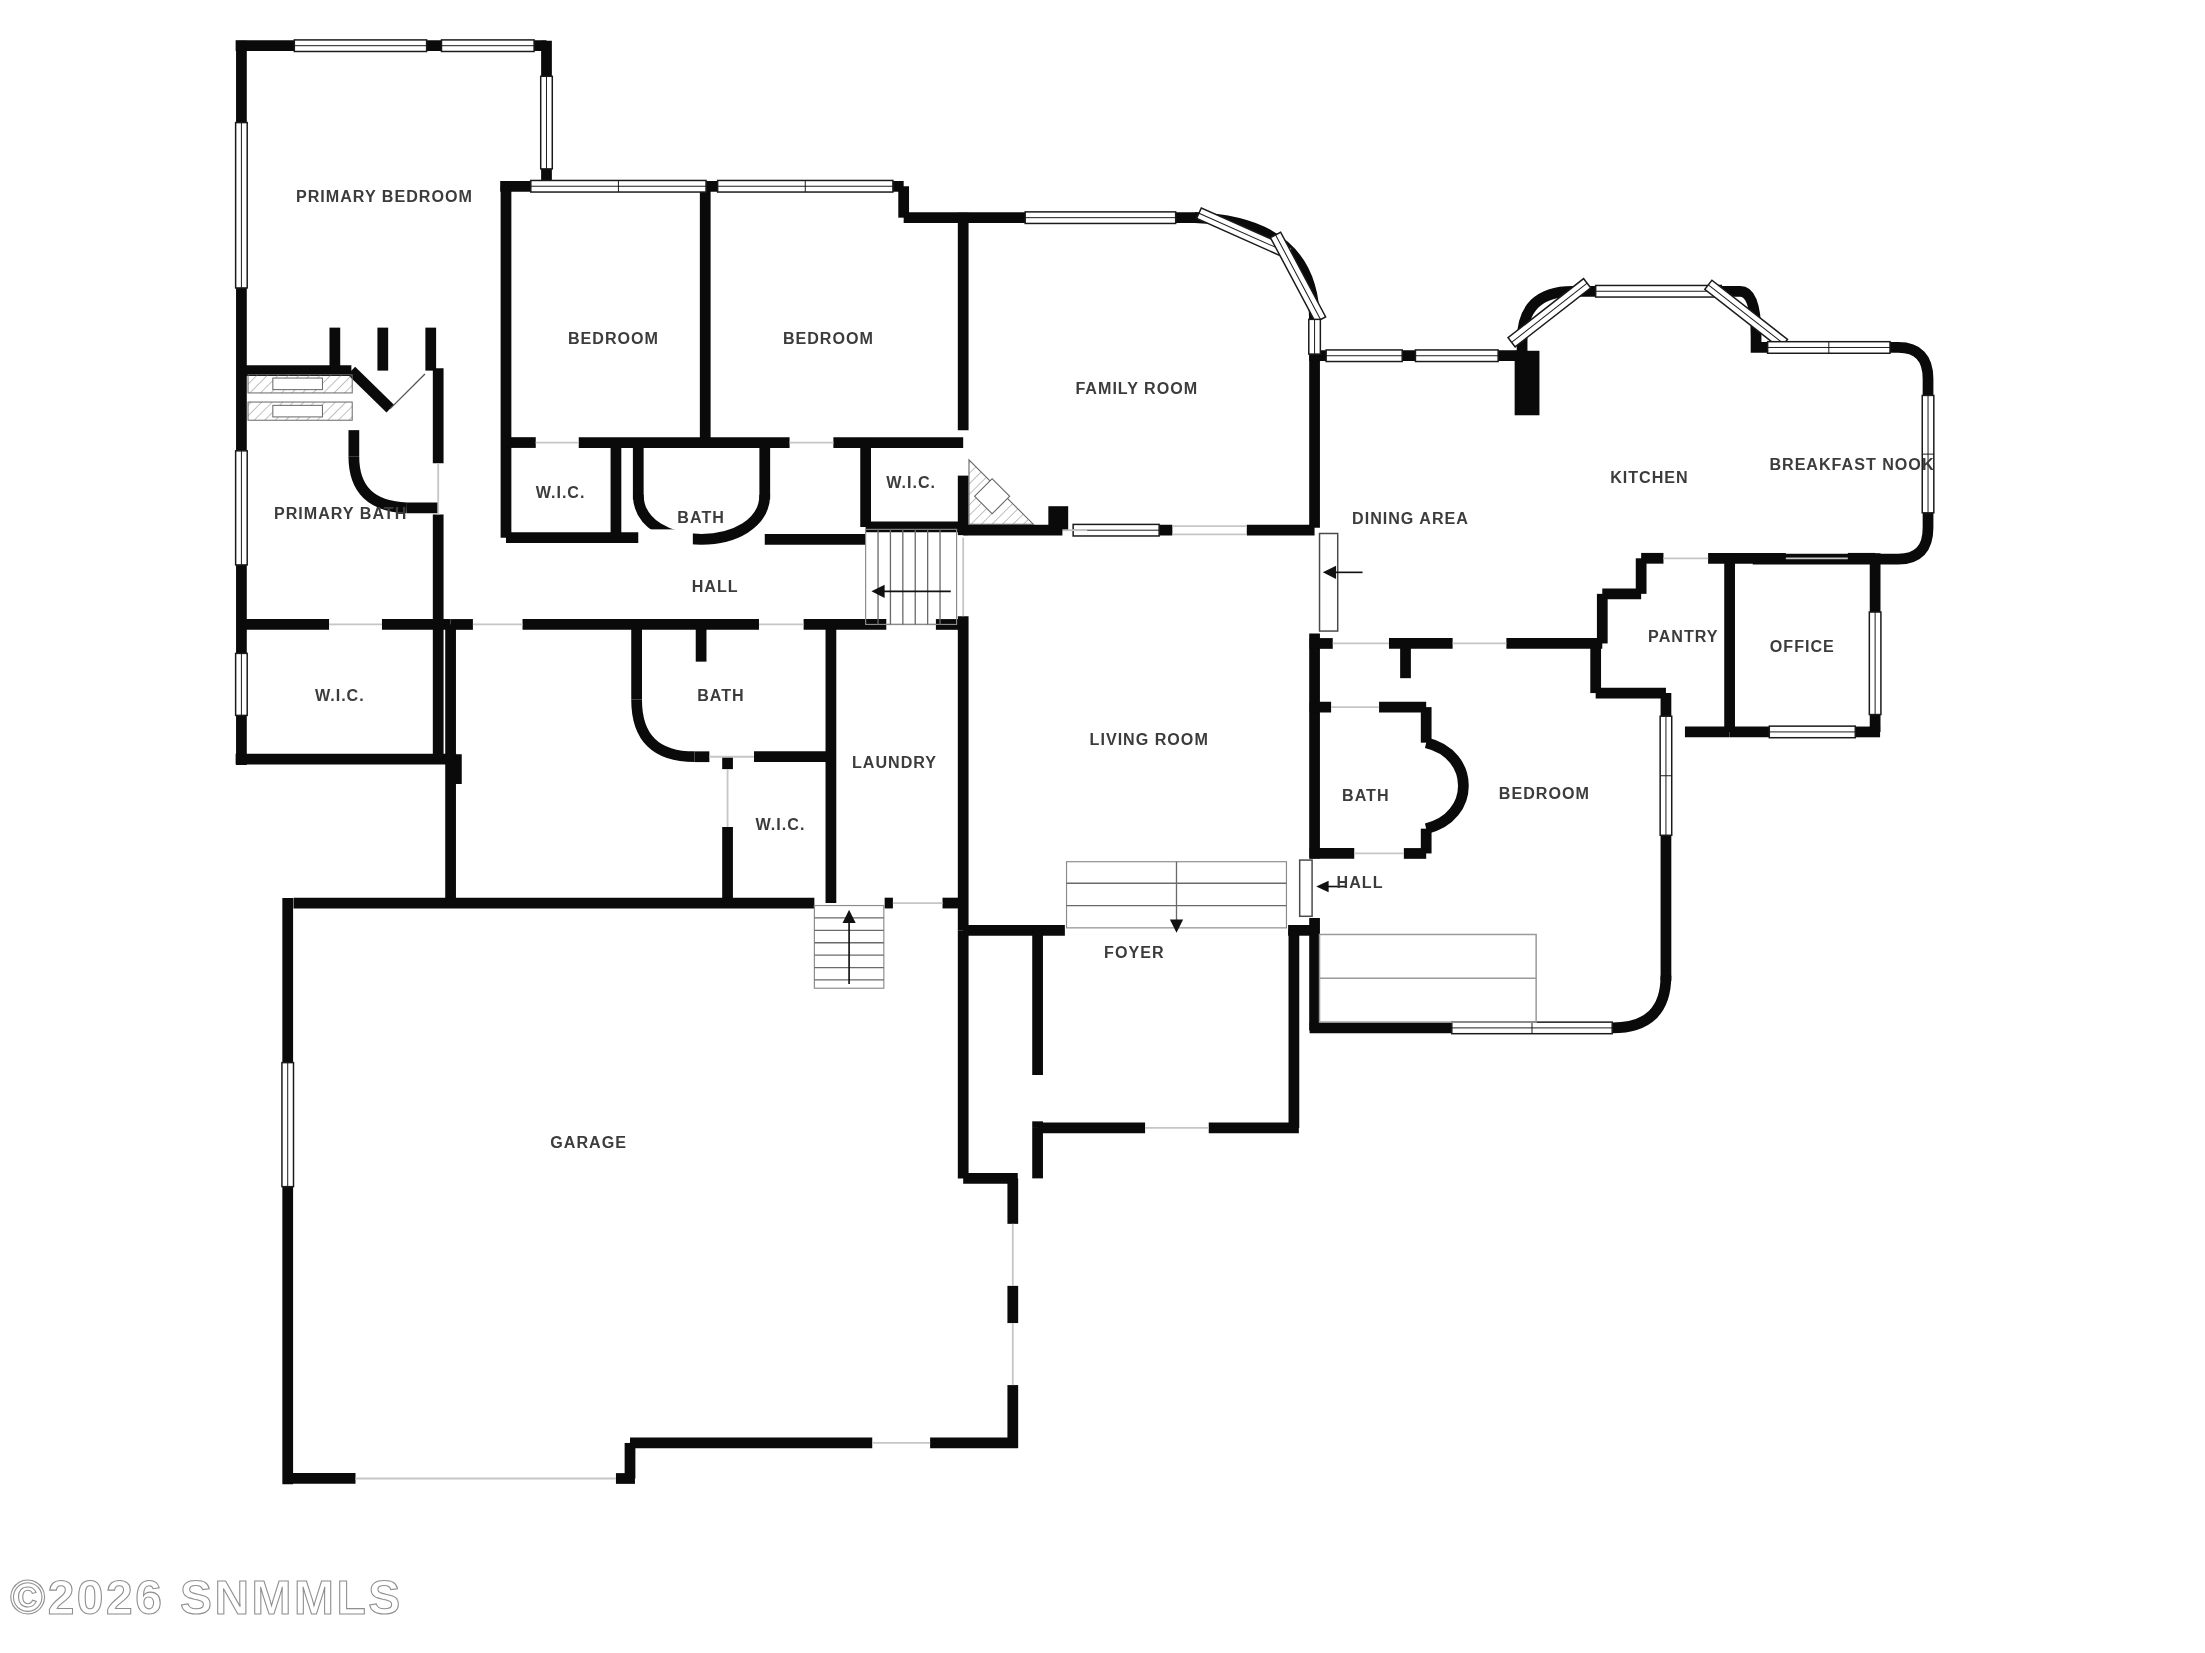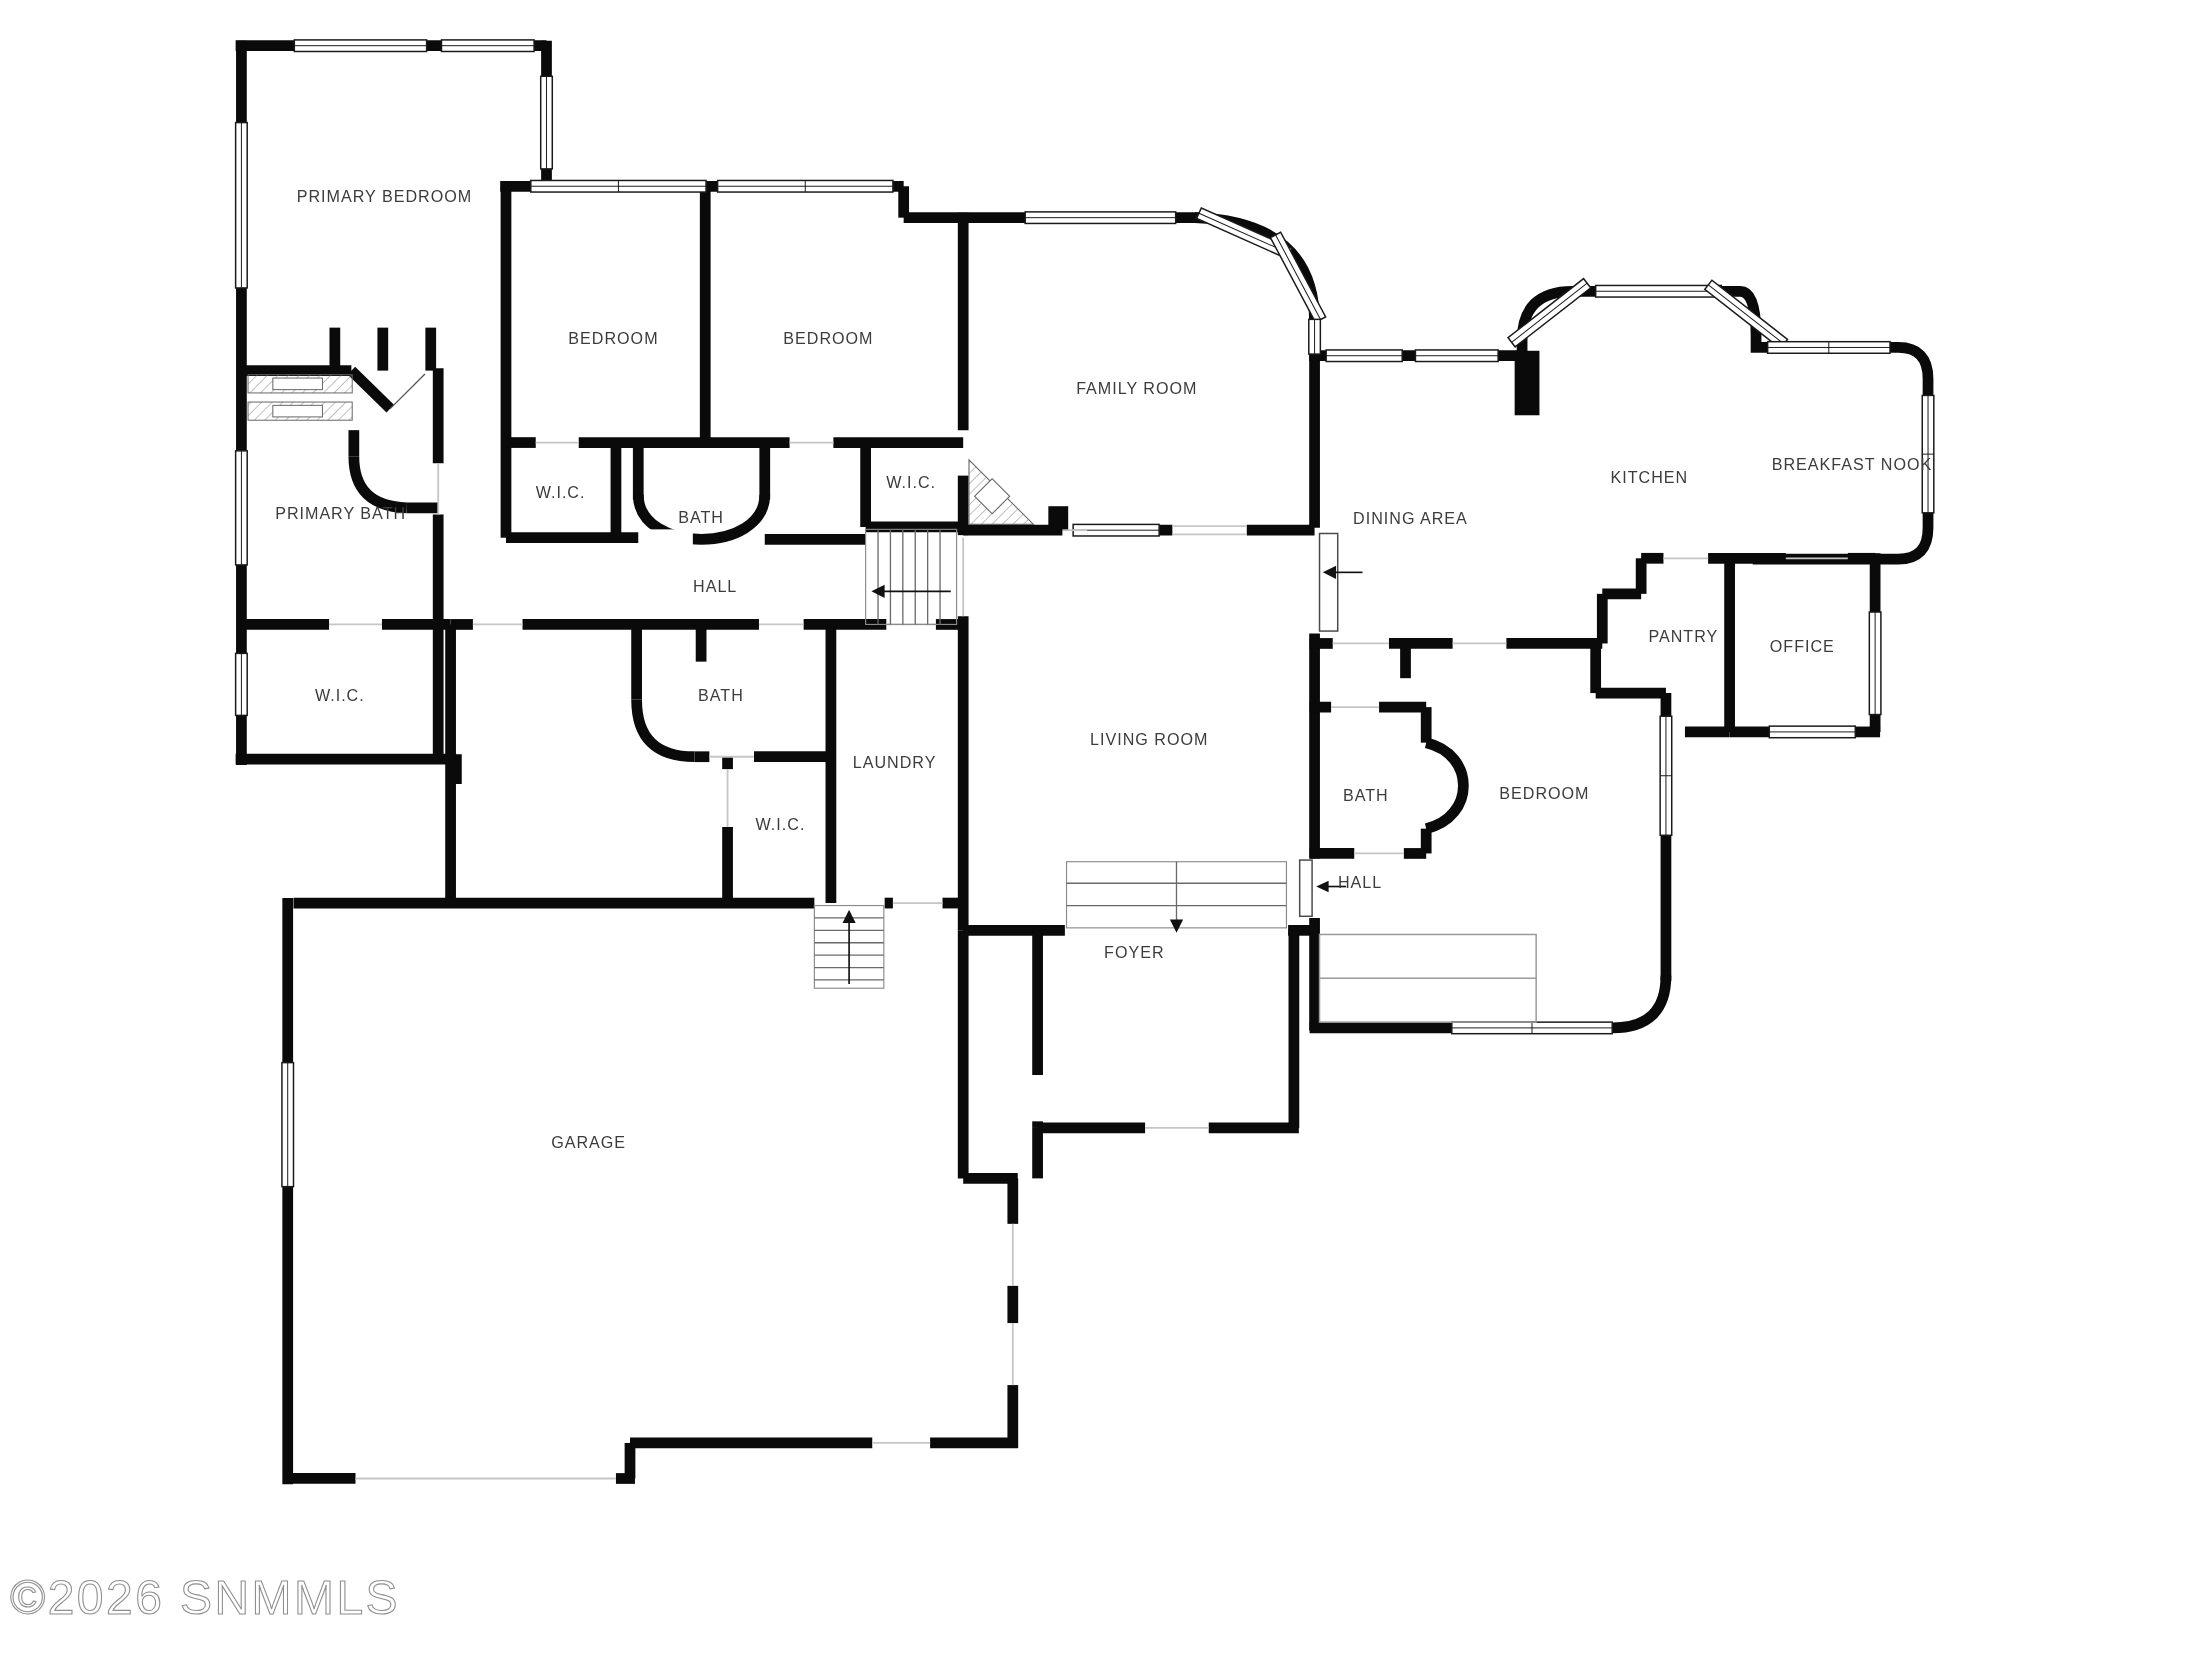--- a/index.html
+++ b/index.html
@@ -1,16 +1,16 @@
 <!DOCTYPE html>
 <html style="font-size:13.2px"><head>
 <meta charset="utf-8">
 <style>
   html,body{margin:0;padding:0;background:#ffffff;}
-  .page{width:2205px;height:1627px;position:relative;background:#fff;overflow:hidden;}
+  .page{width:2205px;height:1627px;position:relative;background:#fff;overflow:hidden;font-weight:bold;}
   svg{display:block;}
   text.room-label{
     font-family:"Liberation Sans","DejaVu Sans",sans-serif;
     font-size:19.5px;
     fill:#3c3c3c;
     letter-spacing:1.2px;
     text-anchor:middle;
   }
   text.watermark{
     font-family:"Liberation Sans","DejaVu Sans",sans-serif;

